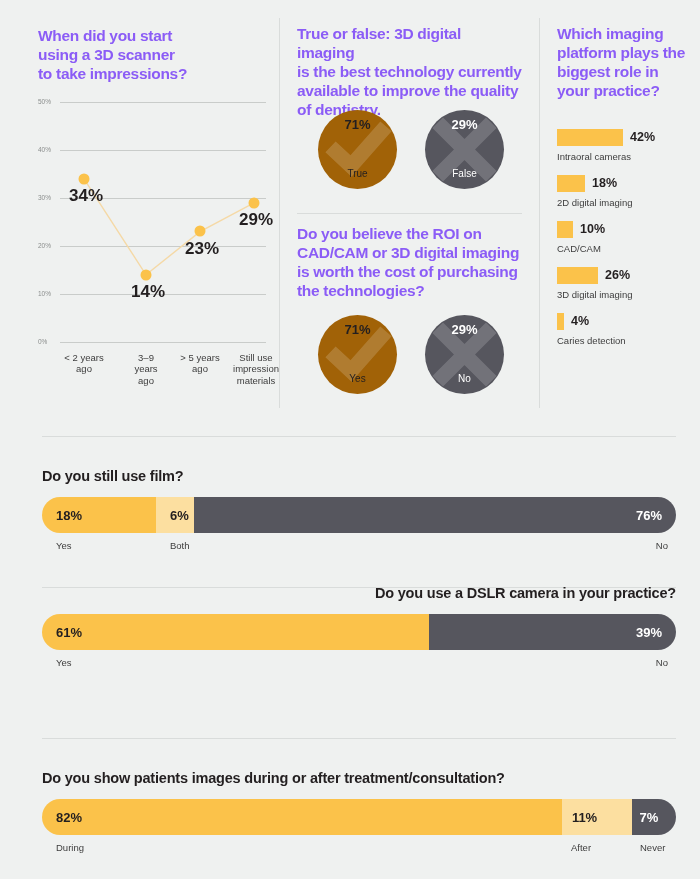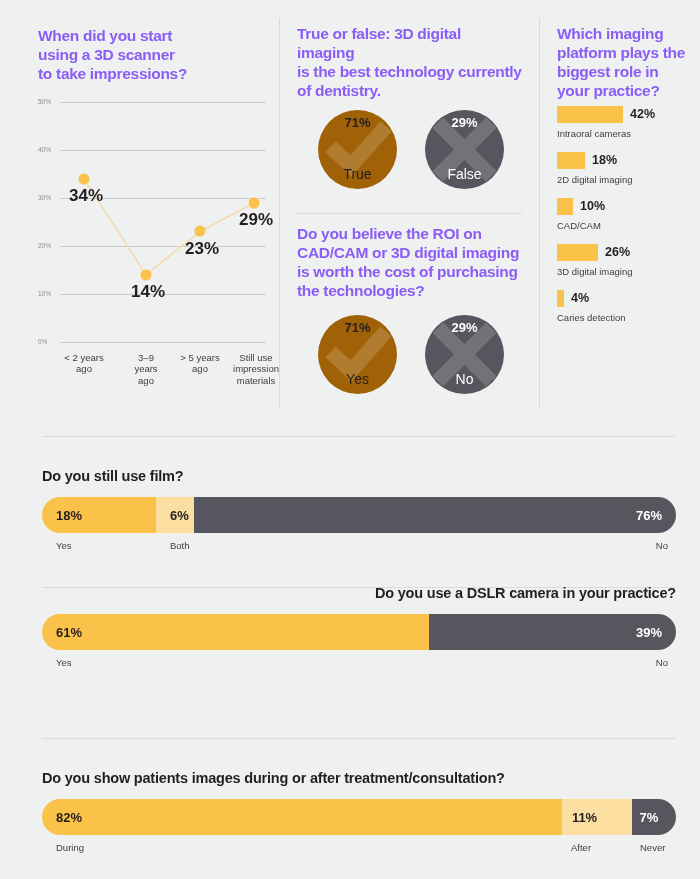--- a/index.html
+++ b/index.html
@@ -46,21 +46,21 @@
   svg.lines{position:absolute;left:0;top:0;overflow:visible;}
 
   
   .circ-row{position:absolute;display:flex;gap:28px;}
   .circ{position:relative;width:79px;height:79px;border-radius:50%;display:flex;
         flex-direction:column;align-items:center;justify-content:center;overflow:hidden;}
   .circ.yellow{background:#a16207;}
   .circ.gray{background:#56565e;}
   .circ .mark{position:absolute;left:0;top:0;width:79px;height:79px;opacity:.17;}
   .circ .val{position:relative;font-weight:bold;font-size:13px;z-index:2;line-height:1.1;}
-  .circ .cap{position:relative;font-size:14px;z-index:2;line-height:1.25;margin-top:36px;}
+  .circ .cap{position:relative;font-size:10px;z-index:2;line-height:1.25;margin-top:36px;}
   .circ.yellow .val,.circ.yellow .cap{color:#231f20;}
   .circ.gray .val,.circ.gray .cap{color:#ffffff;}
 
   
   .rbar-item{position:relative;margin-bottom:13px;}
   .rbar-line{display:flex;align-items:center;height:17px;}
   .rbar{height:17px;background:#fbc24a;}
   .rbar-val{font-weight:bold;font-size:12.5px;margin-left:7px;color:#231f20;}
   .rbar-cap{font-size:9.5px;color:#3d3d3d;margin-top:5px;}
 
@@ -150,20 +150,21 @@
             <div>materials</div>
           </div>
         </div>
       </div>
     </div>
 
     <div class="col col-b">
       <div class="q-title" style="padding-top:25px;">
         <div>True or false: 3D digital imaging</div>
         <div>is the best technology currently</div>
+        <div>available to improve the quality</div>
         <div>of dentistry.</div>
       </div>
 
       <div class="circ-row" style="left:21px;top:110px;">
         <div class="circ yellow">
           <svg class="mark" viewBox="0 0 79 79">
             <path d="M18 42 L33 56 L63 22" fill="none" stroke="#ffffff" stroke-width="15" stroke-linecap="square"></path>
           </svg>
           <div class="val">71%</div>
           <div class="cap">True</div>
@@ -207,21 +208,21 @@
     </div>
 
     <div class="col col-c">
       <div class="q-title" style="padding-top:25px;">
         <div>Which imaging</div>
         <div>platform plays the</div>
         <div>biggest role in</div>
         <div>your practice?</div>
       </div>
 
-      <div style="margin-top:5px;">
+      <div style="margin-top:28px;">
         <div class="rbar-item">
           <div class="rbar-line">
             <div class="rbar" style="width:66px;"></div>
             <div class="rbar-val">42%</div>
           </div>
           <div class="rbar-cap">Intraoral cameras</div>
         </div>
         <div class="rbar-item">
           <div class="rbar-line">
             <div class="rbar" style="width:28px;"></div>

